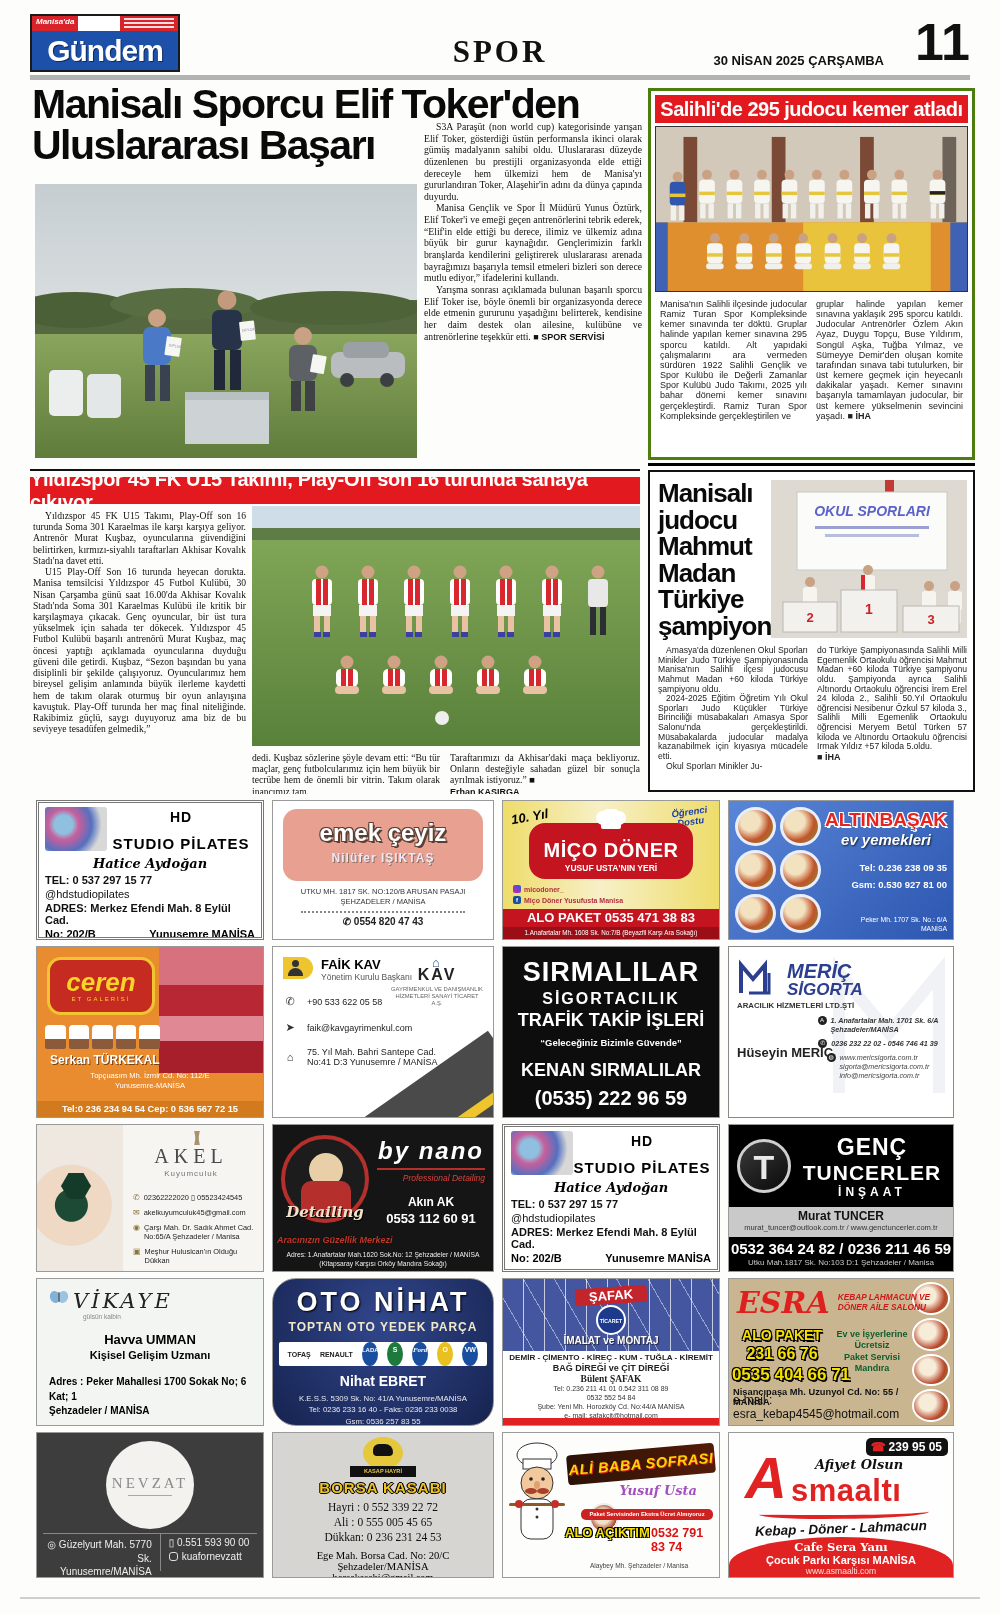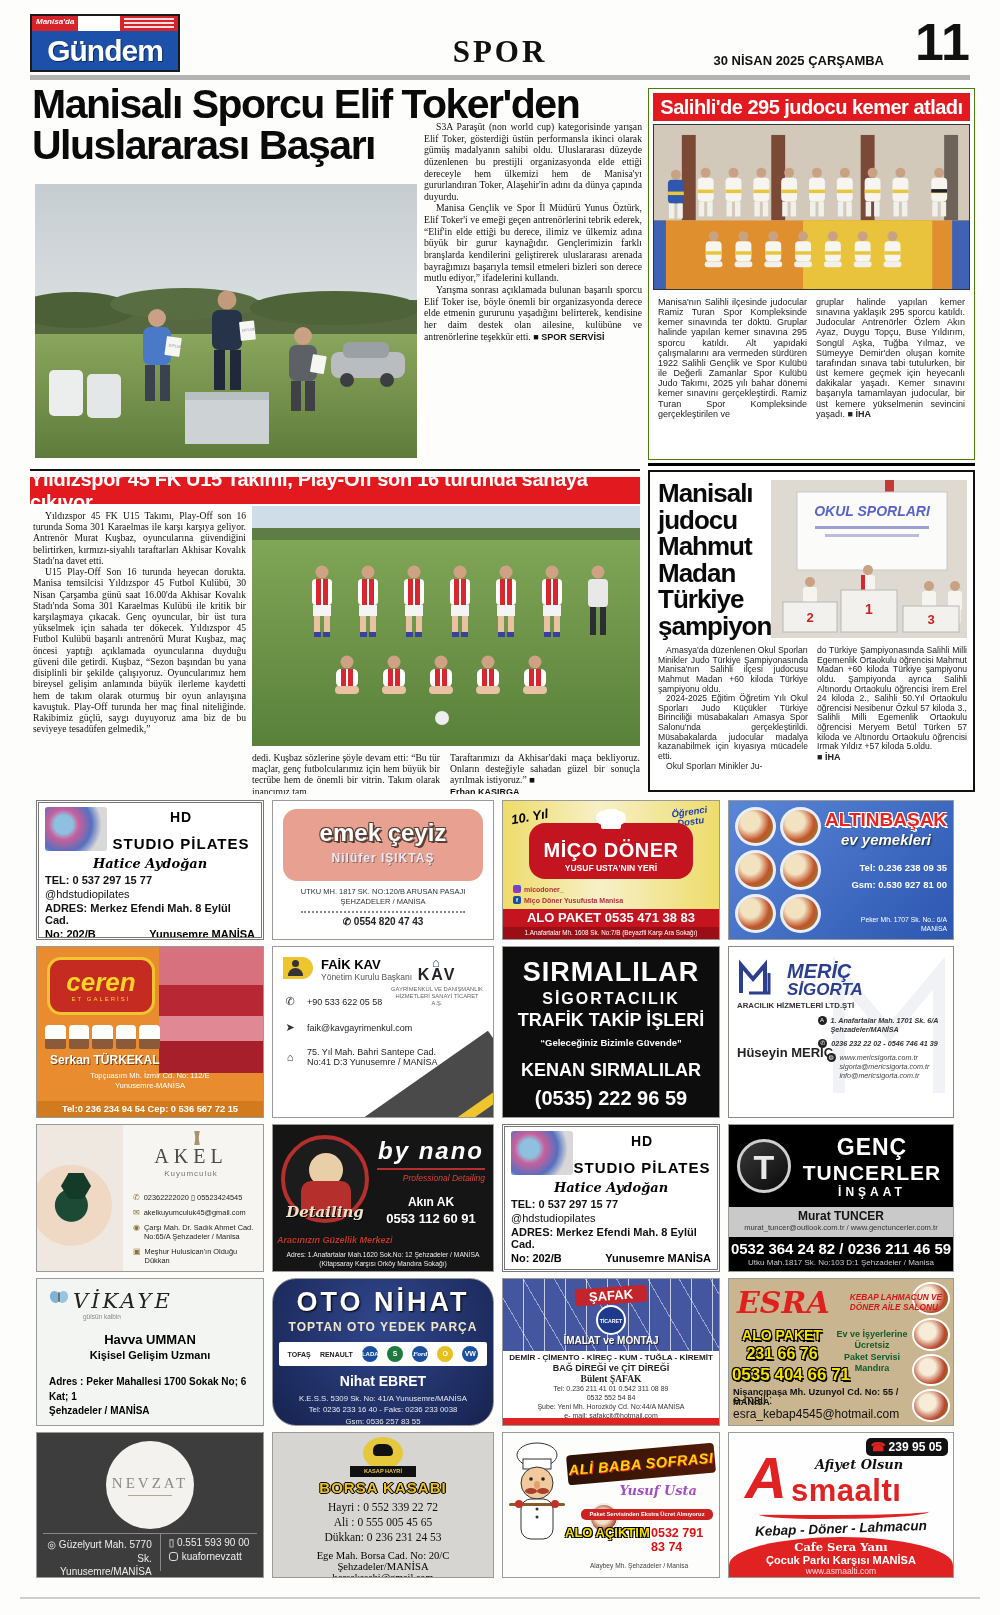--- a/index.html
+++ b/index.html
@@ -21,21 +21,21 @@
 
   
   #toker-headline { position:absolute; left:32px; top:84px; width:616px; font-weight:900; font-size:41px; line-height:1.0; letter-spacing:-1.5px; color:#0a0a0a; }
   #toker-photo { position:absolute; left:35px; top:184px; width:382px; height:274px; overflow:hidden; }
   #toker-body { position:absolute; left:424px; top:121px; width:218px; height:338px; overflow:hidden;
     font-family:"Liberation Serif",serif; font-size:9.7px; line-height:1.2; text-align:justify; color:#111; }
   #toker-body p { text-indent:12px; }
   .byline { font-weight:bold; font-family:"Liberation Sans",sans-serif; font-size:9px; }
 
   
-  #salihli-box { position:absolute; left:648px; top:88px; width:327px; height:372px; border:1px solid #4d7c0f; background:#fff; }
+  #salihli-box { position:absolute; left:648px; top:88px; width:327px; height:372px; border:3px solid #4d7c0f; background:#fff; }
   .red-banner { background:#e2191f; color:#fff; font-weight:bold; display:flex; align-items:center; justify-content:center; }
   #salihli-banner { margin:4px 4px 0 4px; height:28px; font-size:20px; letter-spacing:-0.5px; }
   #salihli-photo { margin:3px 4px 0 4px; height:166px; border:1px solid #333; overflow:hidden; }
   #salihli-cols { display:flex; gap:9px; padding:7px 9px 0 9px; }
   #salihli-cols .col { width:150px; height:160px; overflow:hidden; font-size:9px; line-height:1.13; text-align:justify; color:#222; }
   #salihli-rule { position:absolute; left:648px; top:463px; width:327px; height:3px; background:#000; }
 
   
   #mid-rule { position:absolute; left:30px; top:469px; width:610px; height:2px; background:#111; }
   #yildiz-banner { position:absolute; left:30px; top:477px; width:610px; height:27px; font-size:20px; letter-spacing:-0.3px; }
@@ -211,21 +211,21 @@
   .vik-name { text-align:center; font-weight:900; font-size:13px; margin-top:12px; }
   .vik-role { text-align:center; font-weight:bold; font-size:11px; margin-top:2px; }
   .vik-addr { font-weight:bold; font-size:10px; margin-top:14px; line-height:1.45; }
 
   
   .ad-oto { background:radial-gradient(circle at 50% 30%,#31468c,#16234f); color:#fff; text-align:center;border-radius:24px; }
   .oto-title { font-weight:900; font-size:27px; letter-spacing:3px; padding-top:8px; text-shadow:1px 1px 2px #000; }
   .oto-sub { font-weight:bold; font-size:12px; letter-spacing:1px; color:#f0e8c8; margin-top:2px; }
   .oto-brands { margin:8px 6px 0; height:24px; background:#fff; border-radius:2px; display:flex; align-items:center; justify-content:space-around; padding:0 4px; }
   .brand { font-size:7px; font-weight:900; color:#222; }
-  .brand.badge { color:#fff; border-radius:50%; width:16px; height:16px; line-height:16px; }
+  .brand.badge { color:#fff; border-radius:50%; width:16px; height:24px; line-height:16px; }
   .b-lada { background:#1a4fa0; border-radius:8px; width:26px; height:14px; line-height:14px; font-size:6px; }
   .b-skoda { background:#1e7a3c; }
   .b-ford { background:#1a4fa0; border-radius:10px; width:28px; height:14px; line-height:14px; font-style:italic; font-family:"Liberation Serif",serif; }
   .b-opel { background:#e8c020; color:#222; }
   .b-vw { background:#1a4fa0; }
   .oto-name { font-weight:900; font-size:14px; margin-top:7px; }
   .oto-foot { font-size:7.8px; color:#e8e8f0; margin-top:4px; line-height:1.45; }
 
   
   .ad-safak { background:#fff; }
@@ -239,21 +239,21 @@
   .saf-l1 { font-weight:900; font-size:8.1px; }
   .saf-l2 { font-weight:900; font-size:9px; margin-top:1px; }
   .saf-name { font-weight:bold; font-size:9.5px; margin-top:1px; font-family:"Liberation Serif",serif; }
   .saf-small { font-size:7px; line-height:1.3; color:#333; }
   .saf-red { position:absolute; left:0; right:0; bottom:0; height:7px; background:#e02322; }
 
   
   .ad-esra { background:#c9b690; }
   .esra-food { position:absolute; right:3px; top:3px; width:38px; bottom:3px; display:flex; flex-direction:column; gap:3px; }
   .esra-food i { flex:1; border-radius:50%; background:radial-gradient(circle at 40% 40%,#f6ecd8 0 30%,#b8452a 65%,#7a9a30); border:2px solid #fff; }
-  .esra-head { position:absolute; left:8px; top:6px; display:flex; gap:20px; align-items:center; }
+  .esra-head { position:absolute; left:8px; top:6px; display:flex; gap:8px; align-items:center; }
   .esra-title { font-family:"DejaVu Serif",serif; font-style:italic; font-weight:bold; font-size:30px; color:#e0201f; }
   .esra-sub { font-style:italic; font-weight:900; font-size:8.3px; color:#d01818; line-height:1.2; }
   .esra-alo { position:absolute; left:10px; top:48px; width:86px; text-align:center; font-weight:900; font-size:14px; color:#f5e000; text-shadow:1.5px 1.5px 0 #000,-1px -1px 0 #000,1px -1px 0 #000,-1px 1px 0 #000; }
   .esra-tel1 { position:absolute; left:10px; top:66px; width:86px; text-align:center; font-weight:900; font-size:16px; color:#f5e000; text-shadow:1.5px 1.5px 0 #000,-1px -1px 0 #000,1px -1px 0 #000,-1px 1px 0 #000; }
   .esra-tel2 { position:absolute; left:2px; top:86px; width:120px; text-align:center; font-weight:900; font-size:17px; color:#f5e000; text-shadow:1.5px 1.5px 0 #000,-1px -1px 0 #000,1px -1px 0 #000,-1px 1px 0 #000; }
   .esra-notes { position:absolute; left:102px; top:50px; width:82px; text-align:center; font-weight:900; font-size:9px; color:#0f5c2e; line-height:1.25; }
   .esra-addr { position:absolute; left:4px; bottom:18px; width:180px; font-weight:900; font-size:9.3px; color:#111; }
   .esra-mail { position:absolute; left:4px; bottom:4px; width:180px; font-weight:normal; font-size:12px; color:#111; }
 
   

